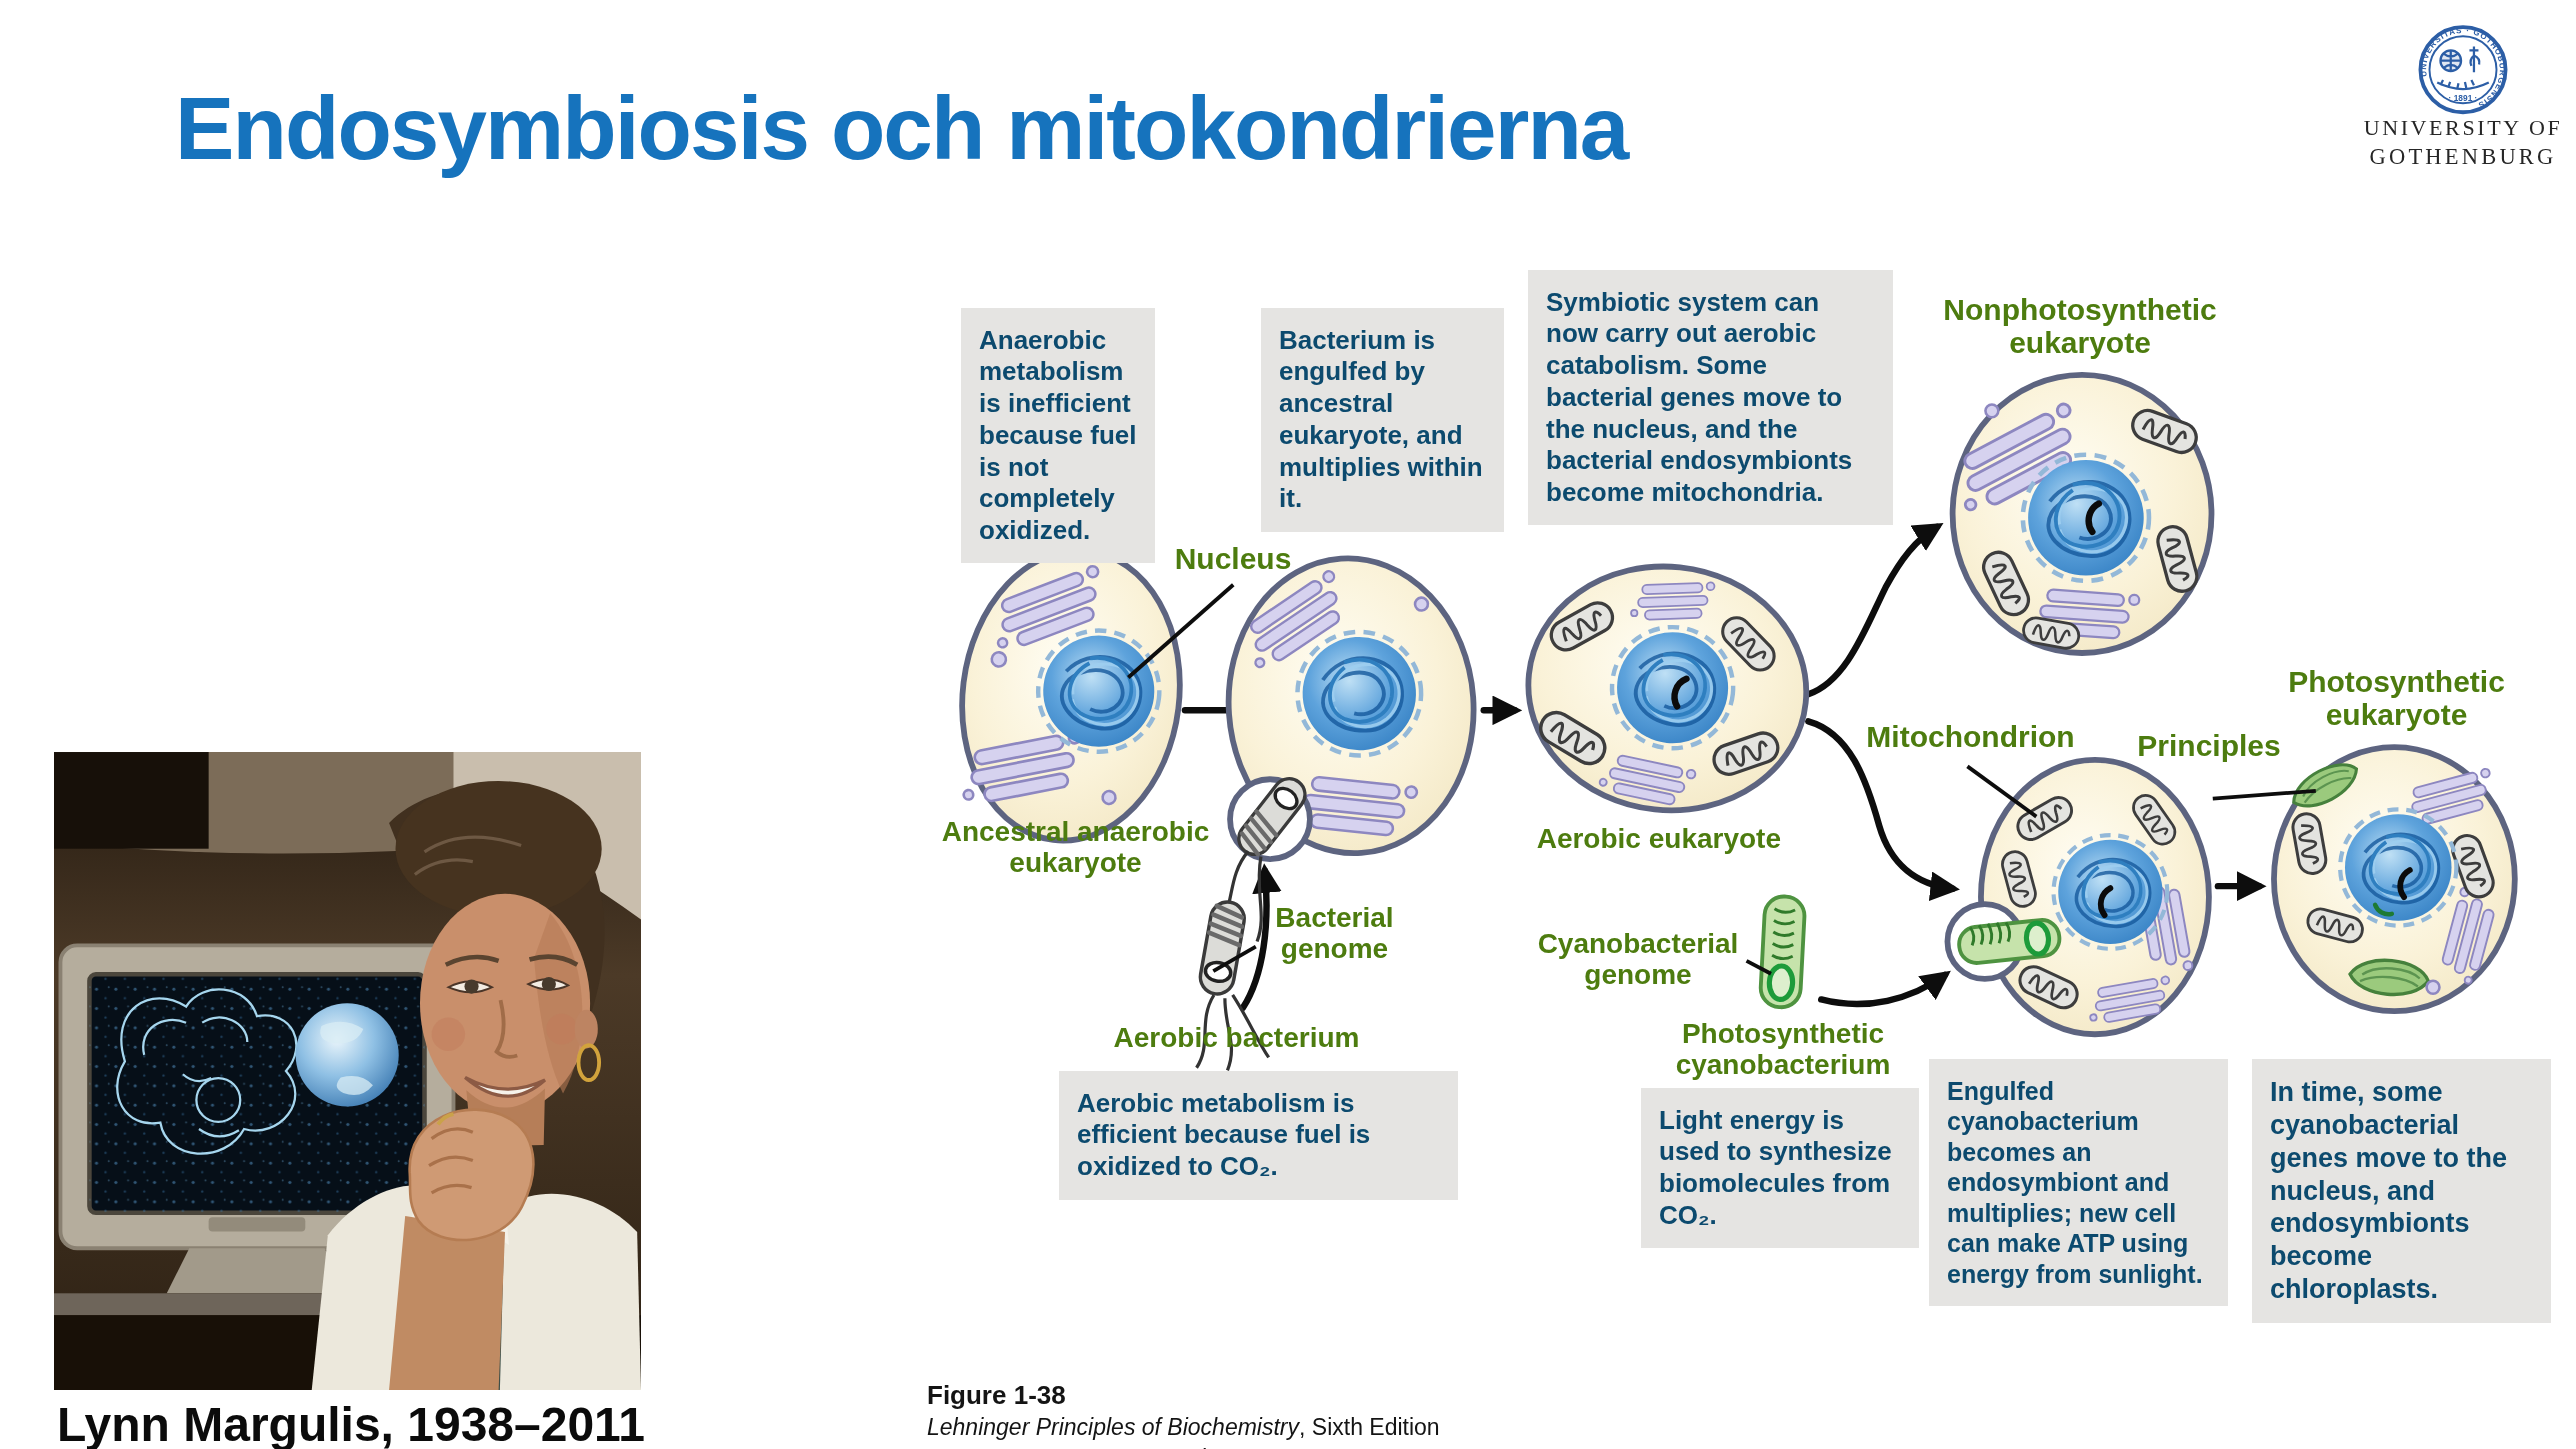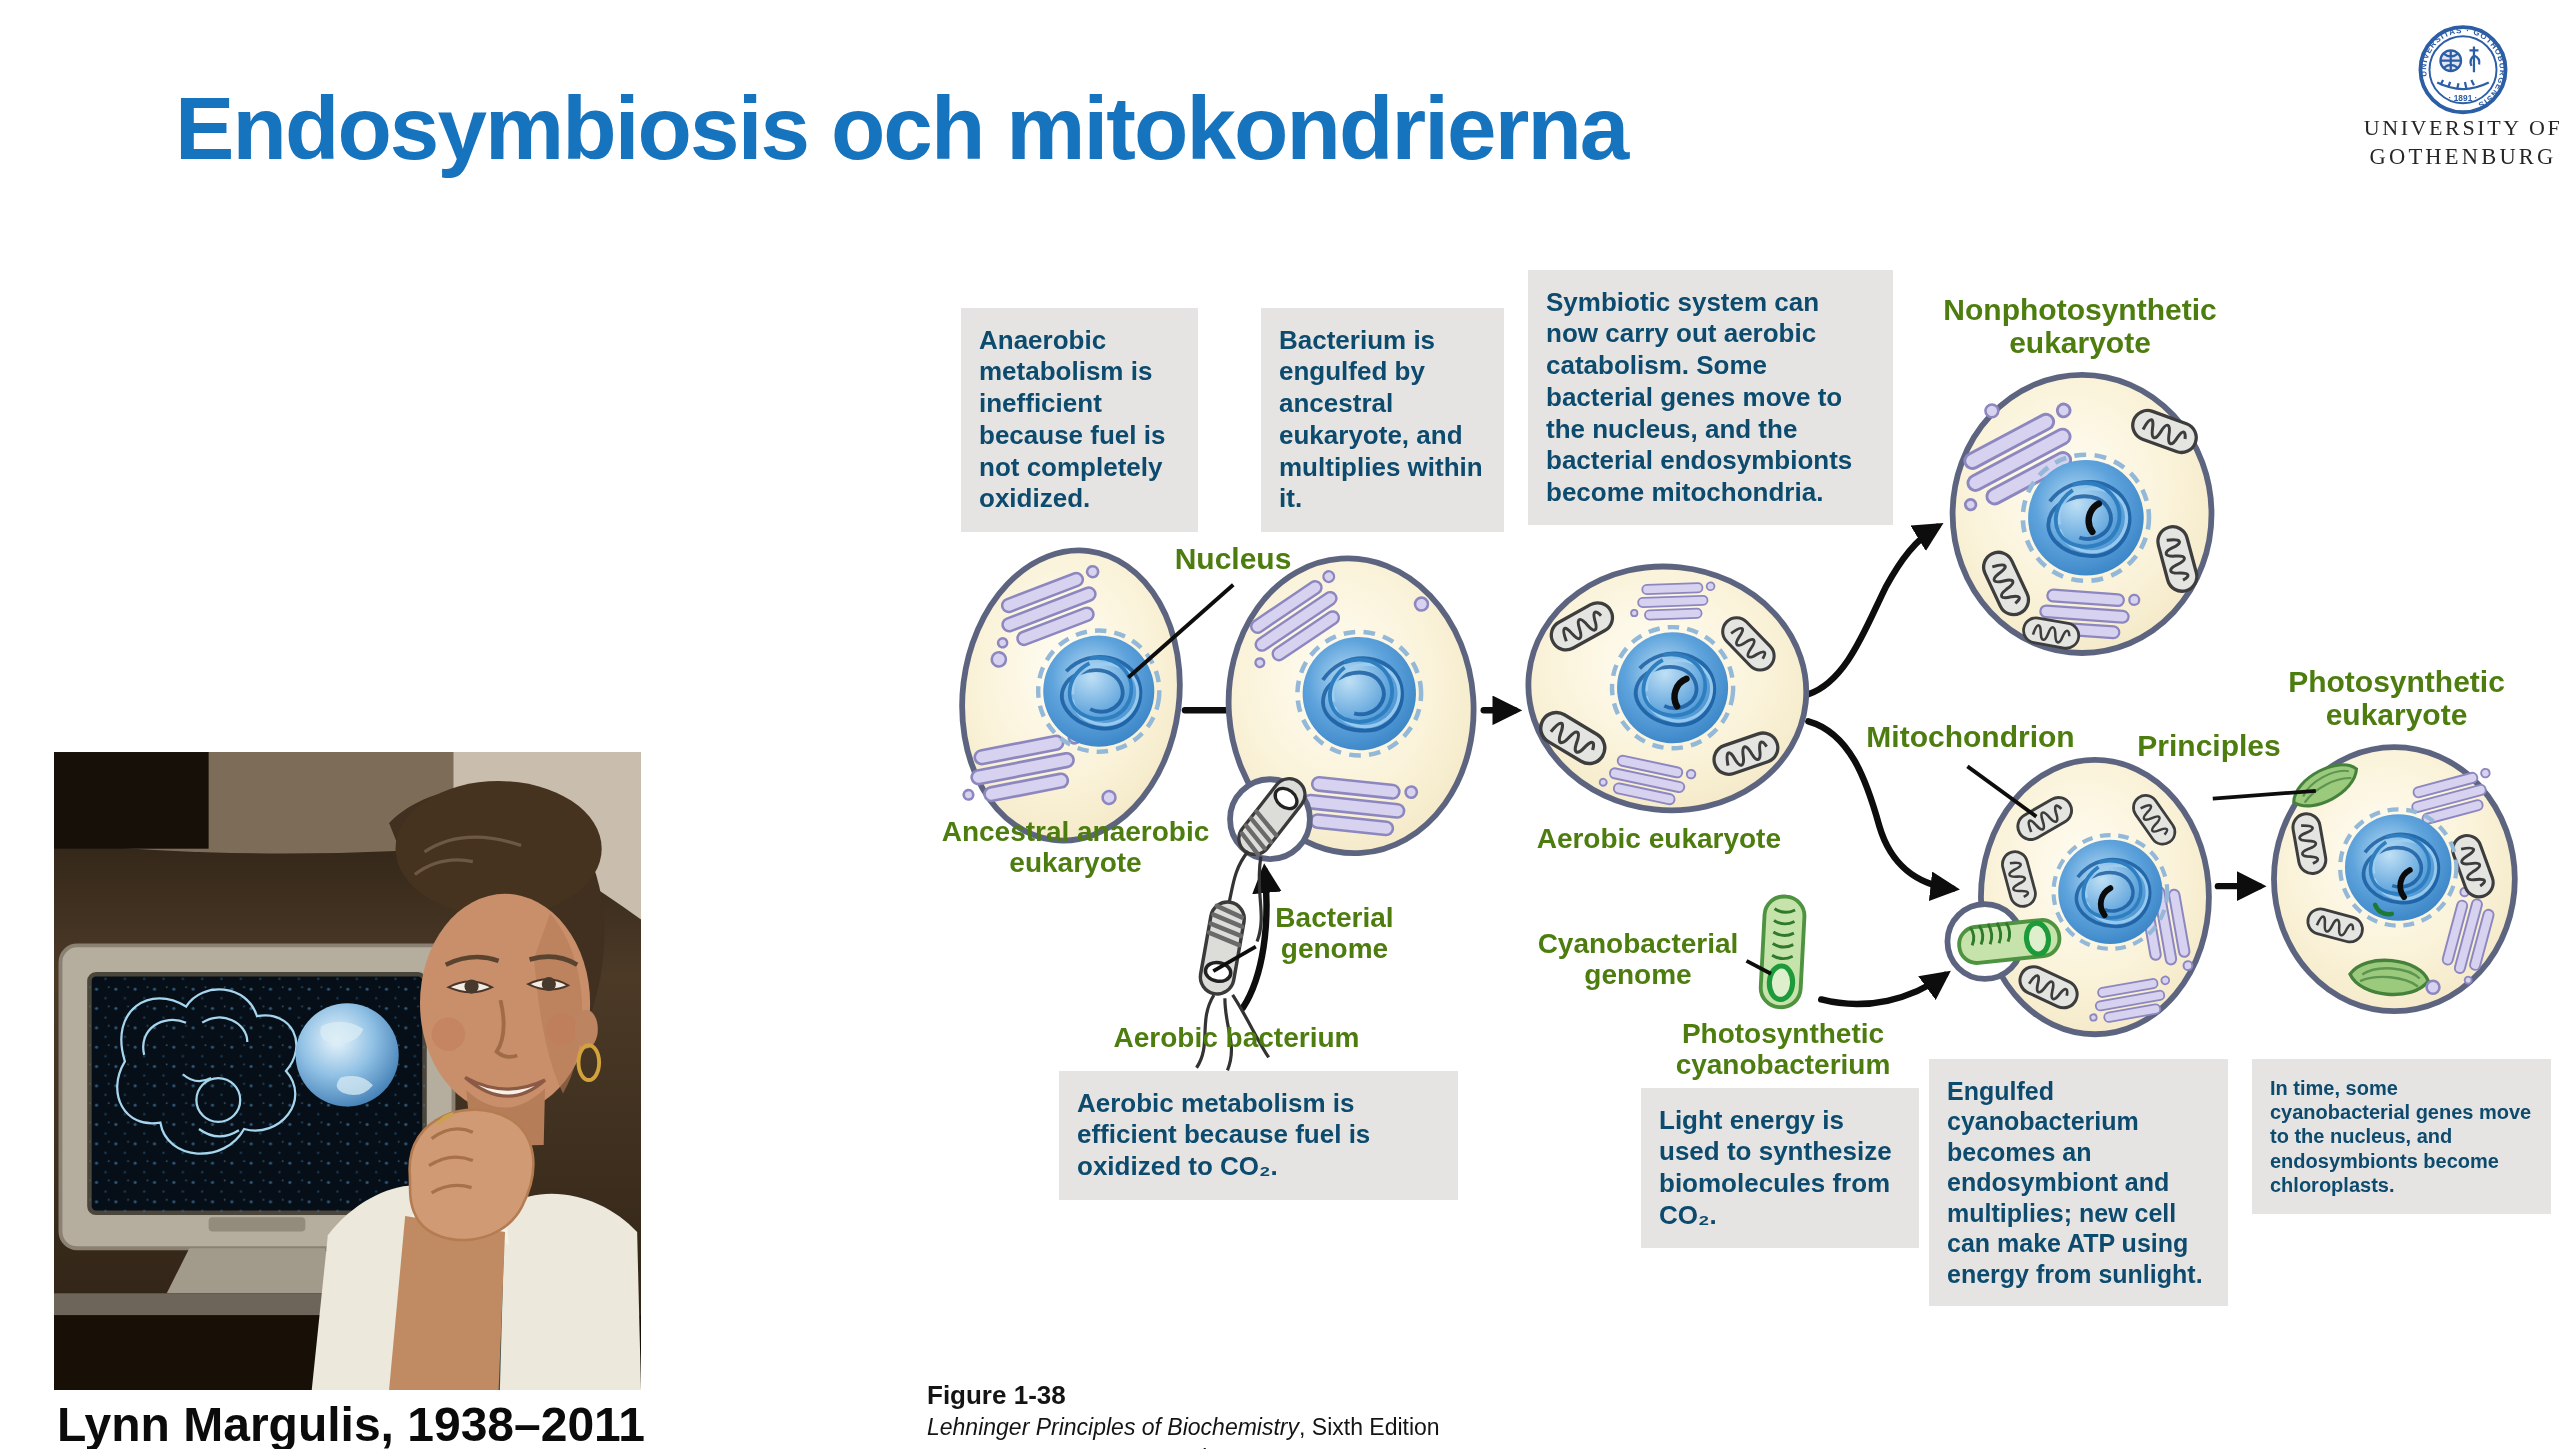--- a/index.html
+++ b/index.html
@@ -291,27 +291,27 @@
 
     <g stroke="#0d0d0d" stroke-width="6" fill="none">
       <path d="M1915,908 L1752,1052"></path>
       <path d="M1950,1470 L1884,1508"></path>
       <path d="M2712,1492 L2750,1512"></path>
       <path d="M3055,1190 L3162,1268"></path>
       <path d="M3436,1240 L3596,1228"></path>
     </g>
   </svg>
 
-  <div class="dbox" style="left:961px;top:308px;width:237px;">Anaerobic metabolism is inefficient because fuel is not completely oxidized.</div>
+  <div class="dbox" style="left:961px;top:308px;width:194px;">Anaerobic metabolism is inefficient because fuel is not completely oxidized.</div>
   <div class="dbox" style="left:1261px;top:308px;width:243px;">Bacterium is engulfed by ancestral eukaryote, and multiplies within it.</div>
   <div class="dbox" style="left:1528px;top:270px;width:365px;">Symbiotic system can now carry out aerobic catabolism. Some bacterial genes move to the nucleus, and the bacterial endosymbionts become mitochondria.</div>
   <div class="dbox" style="left:1059px;top:1071px;width:399px;">Aerobic metabolism is efficient because fuel is oxidized to CO₂.</div>
   <div class="dbox" style="left:1641px;top:1088px;width:278px;">Light energy is used to synthesize biomolecules from CO₂.</div>
   <div class="dbox" style="left:1929px;top:1059px;width:299px;font-size:25px;">Engulfed cyanobacterium becomes an endosymbiont and multiplies; new cell can make ATP using energy from sunlight.</div>
-  <div class="dbox" style="left:2252px;top:1059px;width:299px;font-size:20px;">In time, some cyanobacterial genes move to the nucleus, and endosymbionts become chloroplasts.</div>
+  <div class="dbox" style="left:2252px;top:1059px;width:299px;font-size:27px;">In time, some cyanobacterial genes move to the nucleus, and endosymbionts become chloroplasts.</div>
 
   <div class="dlabel" style="left:1172px;top:542px;width:122px;font-size:30px;">Nucleus</div>
   <div class="dlabel" style="left:924px;top:817px;width:303px;">Ancestral anaerobic eukaryote</div>
   <div class="dlabel" style="left:1517px;top:824px;width:264px;text-align:right;">Aerobic eukaryote</div>
   <div class="dlabel" style="left:1259px;top:903px;width:151px;">Bacterial genome</div>
   <div class="dlabel" style="left:1095px;top:1023px;width:283px;">Aerobic bacterium</div>
   <div class="dlabel" style="left:1922px;top:293px;width:316px;font-size:30px;">Nonphotosynthetic eukaryote</div>
   <div class="dlabel" style="left:1861px;top:720px;width:219px;font-size:30px;">Mitochondrion</div>
   <div class="dlabel" style="left:2119px;top:729px;width:180px;font-size:30px;">Principles</div>
   <div class="dlabel" style="left:2266px;top:665px;width:261px;font-size:30px;">Photosynthetic eukaryote</div>

